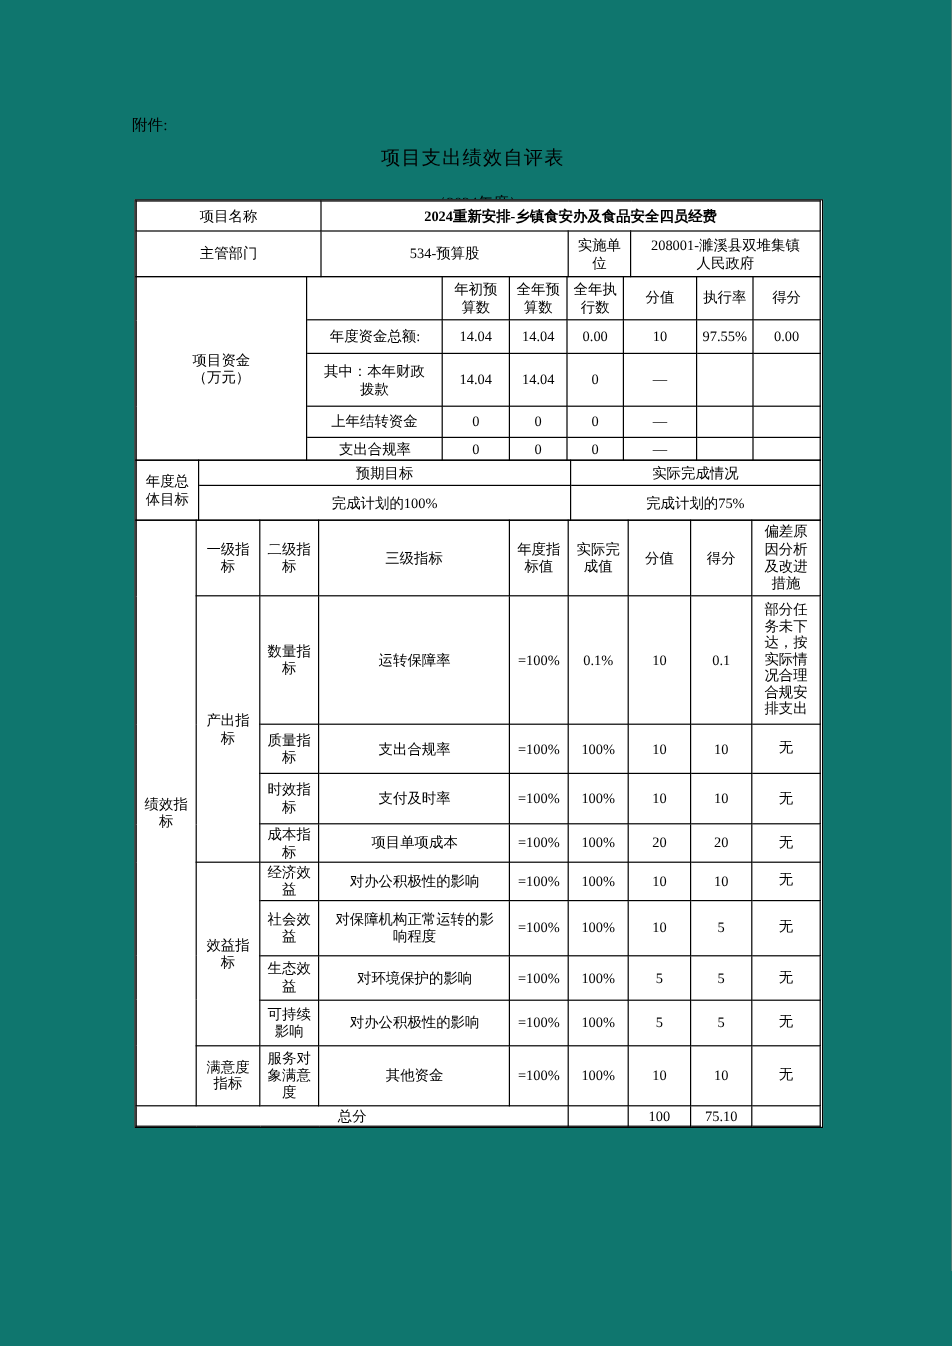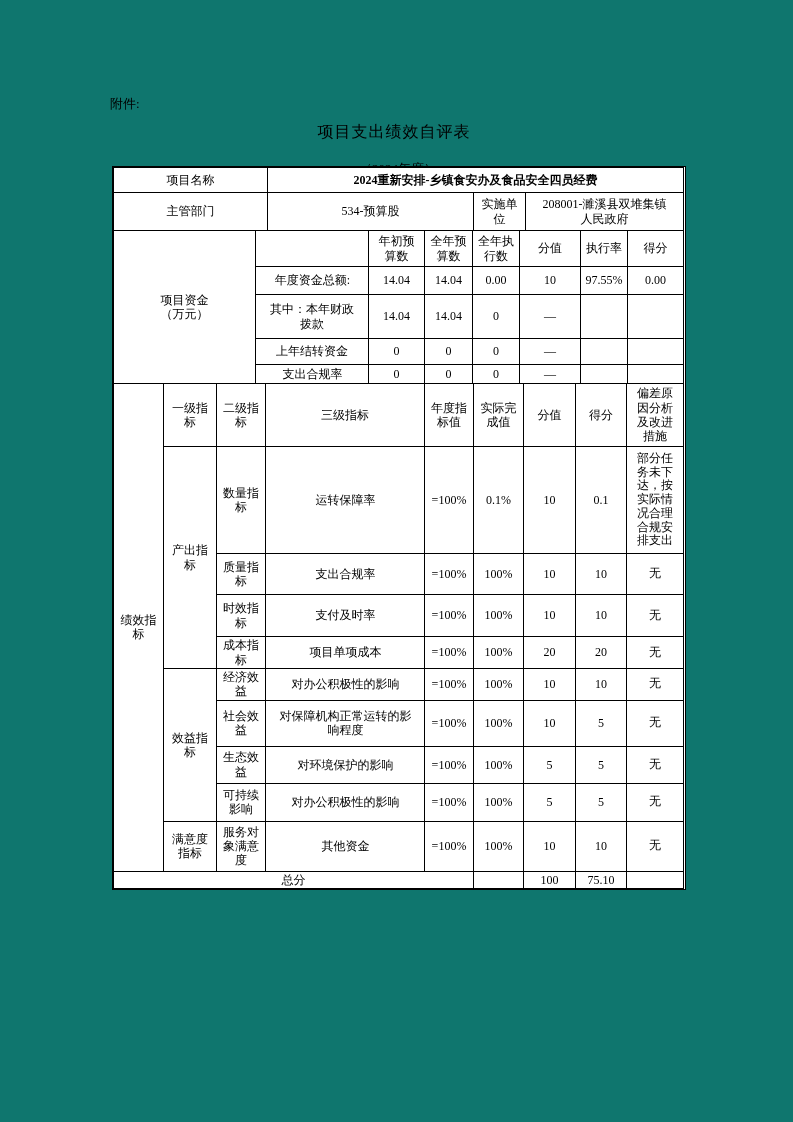--- a/index.html
+++ b/index.html
@@ -142,20 +142,39 @@
         <td>0</td>
         <td>0</td>
         <td>0</td>
         <td>—</td>
         <td></td>
         <td></td>
       </tr>
     </tbody>
       </table>
 
+    <table class="sec">
+      <colgroup>
+          <col style="width:52px">
+          <col style="width:310px">
+          <col style="width:208px">
+        </colgroup>
+      <tbody>
+          <tr style="height:21px">
+        <td rowspan="2">年度总
+体目标</td>
+        <td>预期目标</td>
+        <td>实际完成情况</td>
+      </tr>
+      <tr style="height:29px">
+        <td>完成计划的100%</td>
+        <td>完成计划的75%</td>
+      </tr>
+    </tbody>
+      </table>
 
     <table class="sec">
       <colgroup>
           <col style="width:50px">
           <col style="width:53px">
           <col style="width:49px">
           <col style="width:159px">
           <col style="width:49px">
           <col style="width:50px">
           <col style="width:52px">

